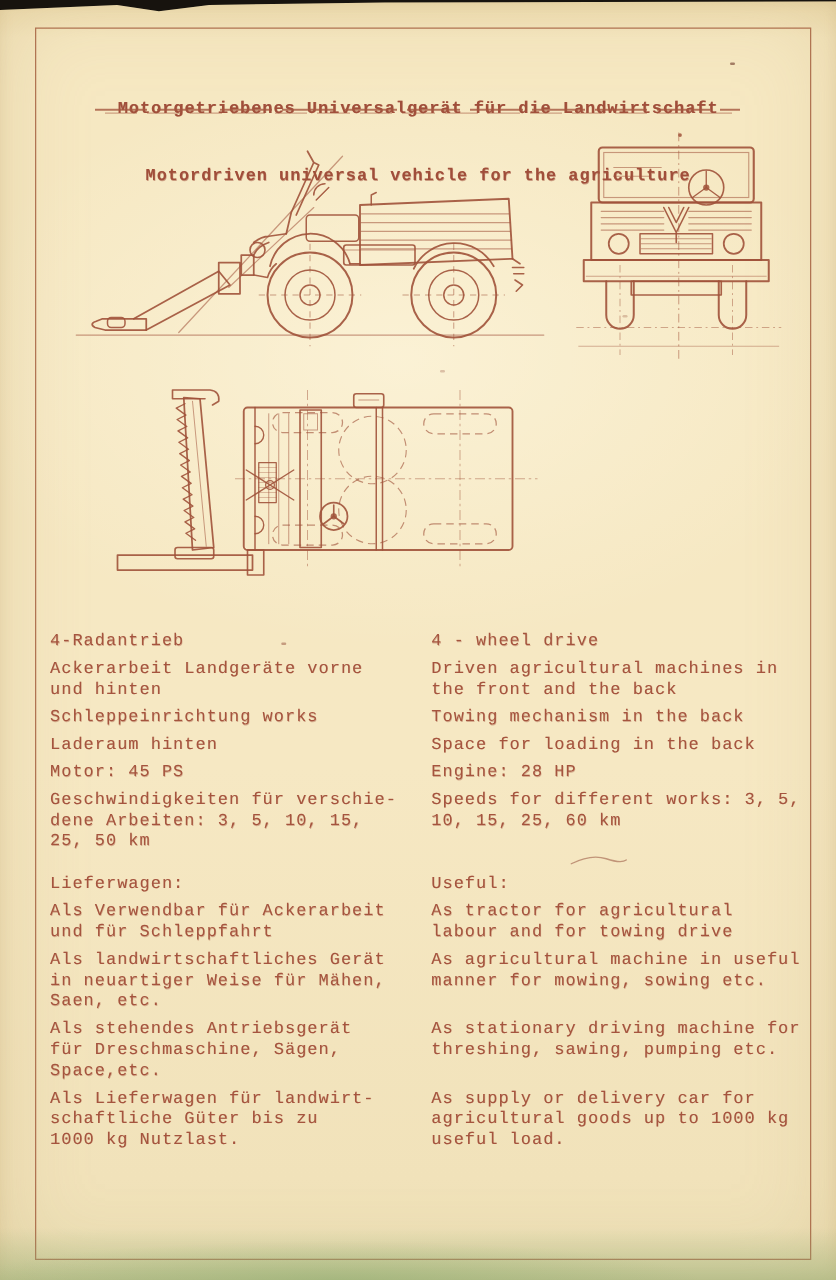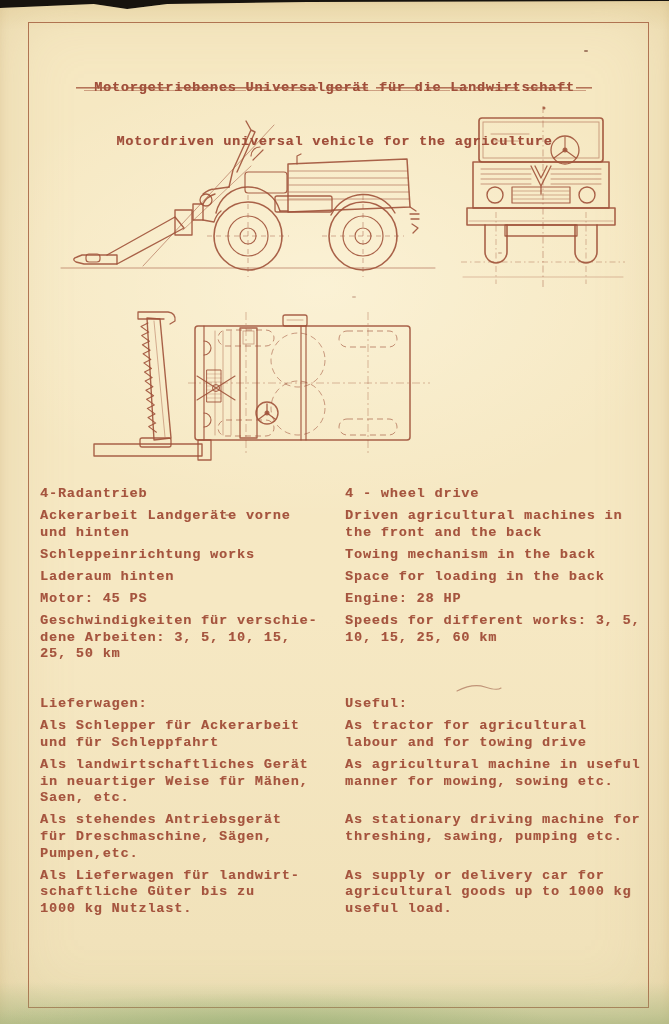--- a/index.html
+++ b/index.html
@@ -27,27 +27,27 @@
     background-size:100% 1.6px,100% 1px;background-position:0 0,8px 3px;background-repeat:no-repeat;}
   svg.drawing{position:absolute;overflow:visible;}
   .side{left:55px;top:108px;}
   .front{left:455px;top:104px;}
   .top{left:48px;top:298px;}
   .squiggle{left:455px;top:681px;position:absolute;}
   .ln{fill:none;stroke:var(--drawing,#a0523a);stroke-linecap:round;stroke-linejoin:round;opacity:.9;}
   .lt{fill:none;stroke:rgba(160,82,58,.55);stroke-linecap:round;}
   .dsh{fill:none;stroke:rgba(160,82,58,.62);}
   .fl{fill:var(--drawing,#a0523a);stroke:none;opacity:.85;}
-  .text-grid{position:absolute;left:40px;top:486px;width:606px;display:grid;
+  .text-grid{position:absolute;left:40px;top:506px;width:606px;display:grid;
     grid-template-columns:305px 301px;row-gap:5.5px;
-    font-size:13.5px;line-height:16.6px;font-weight:bold;letter-spacing:.85px;
+    font-size:13.5px;line-height:16.6px;font-weight:normal;letter-spacing:.85px;
     color:var(--ink,#a5543e);white-space:pre-line;
     text-shadow:.4px .4px .2px rgba(165,84,62,.4);}
   .row{display:contents;}
-  .gap{margin-bottom:28px;}
+  .gap{margin-bottom:12px;}
   .speck{position:absolute;left:0;top:0;width:4px;height:2px;border-radius:2px;
     box-shadow:584px 50px 0 0 rgba(110,55,40,.6), 225px 514px 0 0 rgba(150,80,60,.5),
                498px 252px 0 0 rgba(150,80,60,.3), 352px 296px 0 0 rgba(150,80,60,.3);}
 </style>
 </head>
 <body>
 
 <div class="page">
   <div class="paper">
     <div class="frame"></div>
@@ -199,36 +199,36 @@
 dene Arbeiten: 3, 5, 10, 15,
 25, 50 km</div>
         <div class="gap">Speeds for different works: 3, 5,
 10, 15, 25, 60 km</div>
       </div>
       <div class="row">
         <div>Lieferwagen:</div>
         <div>Useful:</div>
       </div>
       <div class="row">
-        <div>Als Schlepper für Ackerarbeit
+        <div>Als Verwendbar für Ackerarbeit
 und für Schleppfahrt</div>
         <div>As tractor for agricultural
 labour and for towing drive</div>
       </div>
       <div class="row">
         <div>Als landwirtschaftliches Gerät
 in neuartiger Weise für Mähen,
 Saen, etc.</div>
         <div>As agricultural machine in useful
 manner for mowing, sowing etc.</div>
       </div>
       <div class="row">
         <div>Als stehendes Antriebsgerät
 für Dreschmaschine, Sägen,
-Pumpen,etc.</div>
+Space,etc.</div>
         <div>As stationary driving machine for
 threshing, sawing, pumping etc.</div>
       </div>
       <div class="row">
         <div>Als Lieferwagen für landwirt-
 schaftliche Güter bis zu
 1000 kg Nutzlast.</div>
         <div>As supply or delivery car for
 agricultural goods up to 1000 kg
 useful load.</div>

